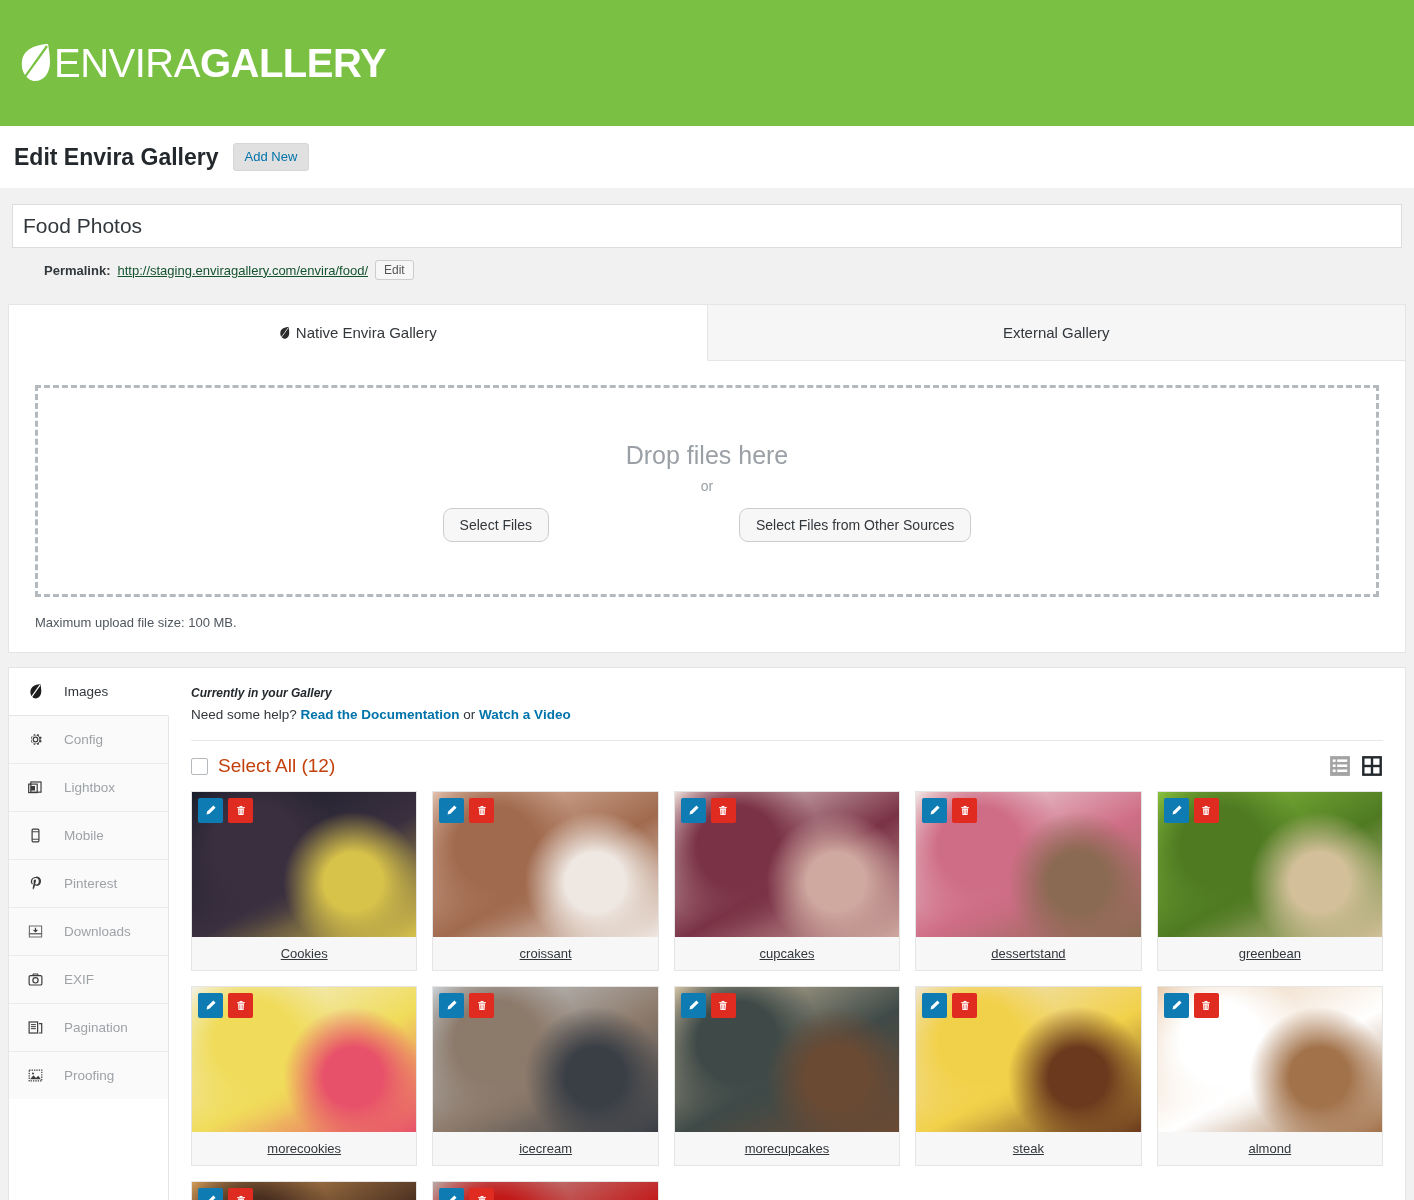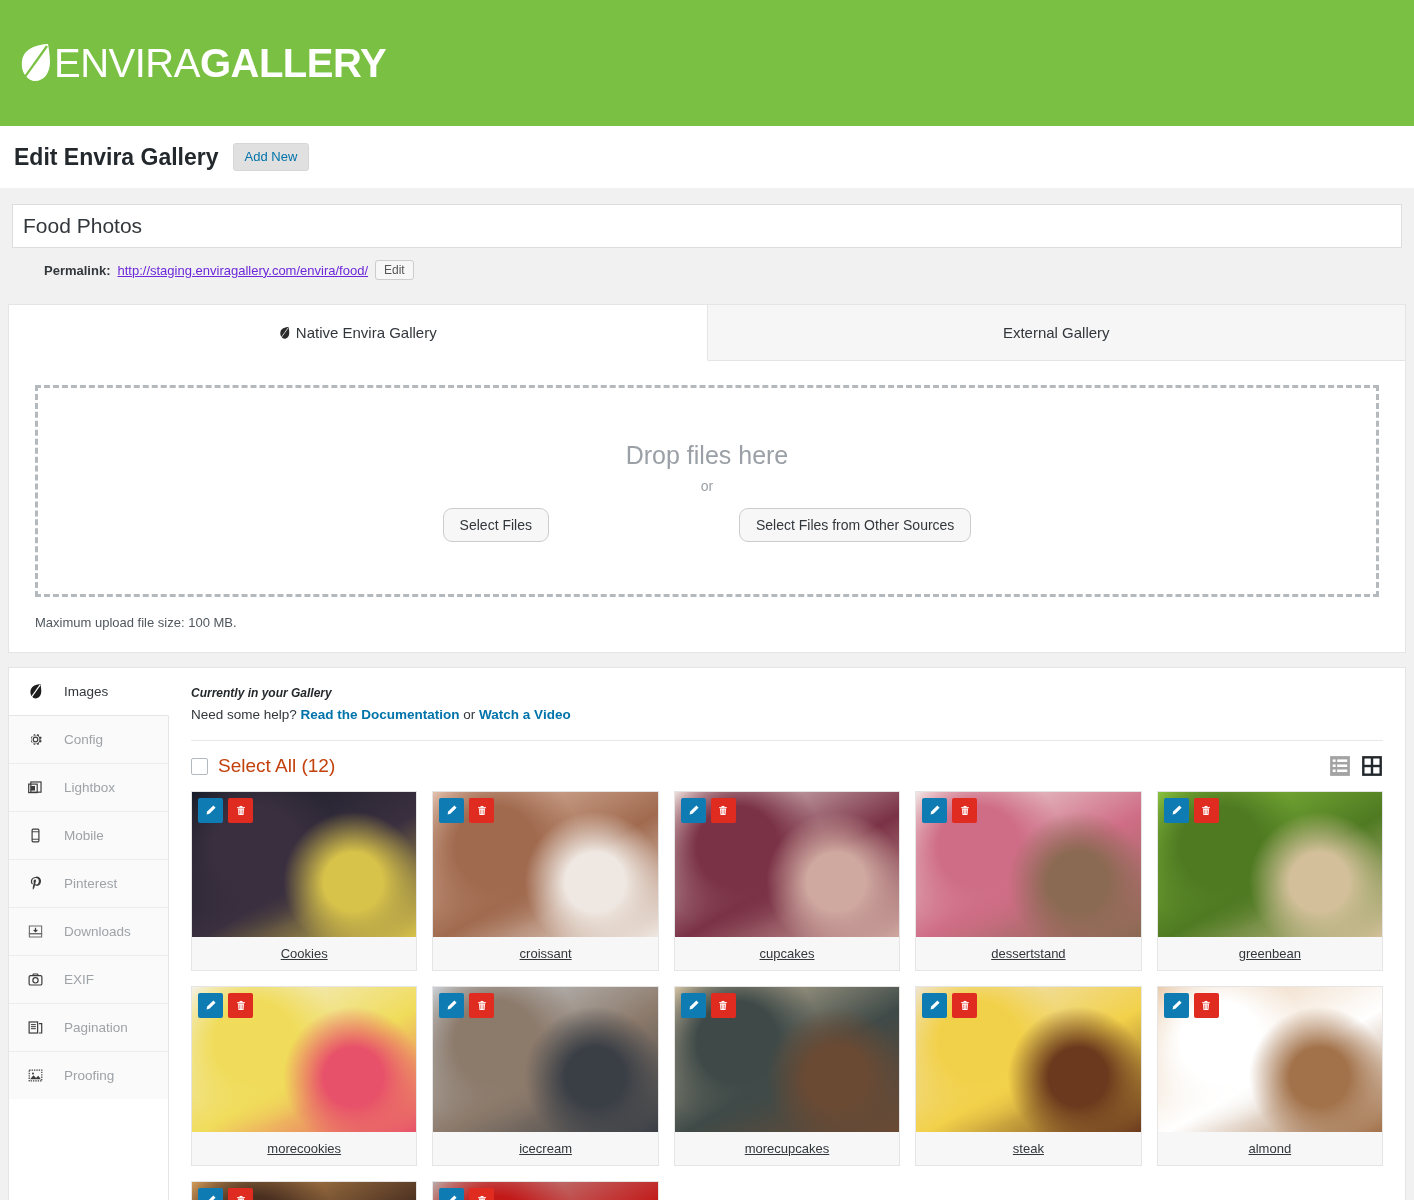--- a/index.html
+++ b/index.html
@@ -44,21 +44,21 @@
   .title-input{
     width:100%; height:44px; border:1px solid #ddd; background:#fff;
     font-size:21px; padding:4px 10px; color:#32373c;
     font-family:"Liberation Sans", sans-serif;
   }
   .permalink-row{
     margin-top:12px; font-size:13px; color:#32373c;
     display:flex; align-items:center; gap:7px;padding-left:32px;
   }
   .permalink-row .pl-label{ font-weight:bold; }
-  .permalink-row a{ color:#6d28d9; text-decoration:underline; }
+  .permalink-row a{ color:#14532d; text-decoration:underline; }
   .edit-slug-btn{
     background:#f7f7f7; border:1px solid #ccc; border-radius:3px;
     font-size:12px; padding:2px 8px; color:#555; cursor:pointer;
   }
 
   
   .metabox{
     margin:14px 8px 0 8px; background:#fff; border:1px solid #e5e5e5;
   }
   .tabs{ display:flex; border-bottom:1px solid #e5e5e5; }

